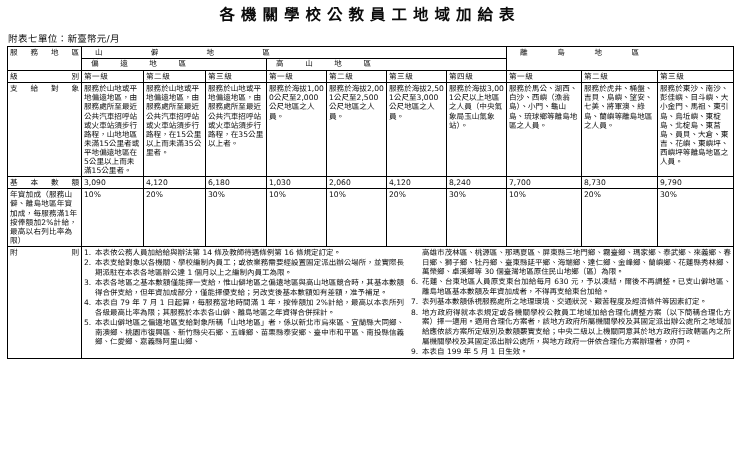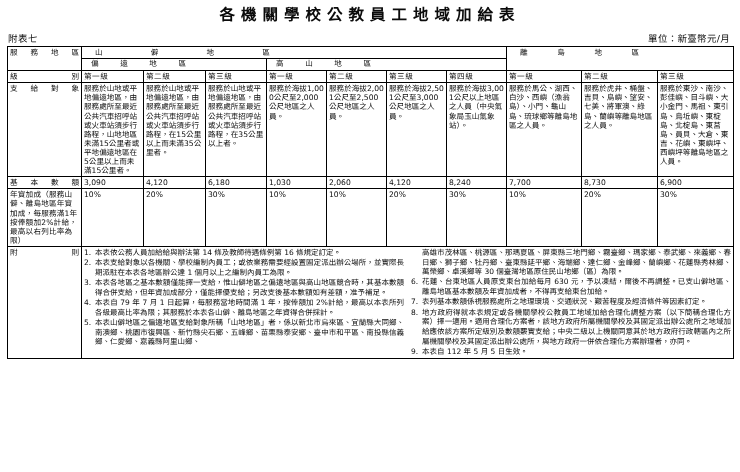--- a/index.html
+++ b/index.html
@@ -20,21 +20,20 @@
     font-weight:700;
     letter-spacing:6px;
     padding-top:6px;
     line-height:18px;
     white-space:nowrap;
   }
 
   
   .meta-row{
     display:flex;
-    justify-content:space-between;
     align-items:flex-end;
     padding:2px 10px 2px 8px;
     font-size:9.5px;
     line-height:11px;
   }
   .meta-left{letter-spacing:.5px;}
   .meta-right{letter-spacing:.3px;margin-top:7px;}
 
   
   .tbl-wrap{padding:0 7px;border-radius:26px;}
@@ -221,21 +220,21 @@
       <td colspan="2" class="rowlabel-spread">基 本 數 額</td>
       <td class="num">3,090</td>
       <td class="num">4,120</td>
       <td class="num">6,180</td>
       <td class="num">1,030</td>
       <td class="num">2,060</td>
       <td class="num">4,120</td>
       <td class="num">8,240</td>
       <td class="num">7,700</td>
       <td class="num">8,730</td>
-      <td class="num">6,900</td>
+      <td class="num">9,790</td>
     </tr>
 
     <tr>
       <td colspan="2" class="rowlabel-wrap">年資加成（服務山僻、離島地區年資加成，每服務滿1年按俸額加2%計給，最高以右列比率為限）</td>
       <td class="pct">10%</td>
       <td class="pct">20%</td>
       <td class="pct">30%</td>
       <td class="pct">10%</td>
       <td class="pct">10%</td>
       <td class="pct">20%</td>
@@ -286,21 +285,21 @@
               <li>
                       <span class="n">7.</span>
                       <span class="t">表列基本數額係視服務處所之地理環境、交通狀況、艱苦程度及經濟條件等因素訂定。</span>
                     </li>
               <li>
                       <span class="n">8.</span>
                       <span class="t">地方政府得就本表規定或各機關學校公教員工地域加給合理化調整方案（以下簡稱合理化方案）擇一適用。適用合理化方案者，該地方政府所屬機關學校及其固定派出辦公處所之地域加給應依該方案所定級別及數額覈實支給；中央二級以上機關同意其於地方政府行政轄區內之所屬機關學校及其固定派出辦公處所，與地方政府一併依合理化方案辦理者，亦同。</span>
                     </li>
               <li>
                       <span class="n">9.</span>
-                      <span class="t">本表自 112 年 5 月 5 日生效。</span>
+                      <span class="t">本表自 199 年 5 月 1 日生效。</span>
                     </li>
             </ol>
           </div>
         </div>
       </td>
     </tr>
   </tbody>
       </table>
   </div>
 

